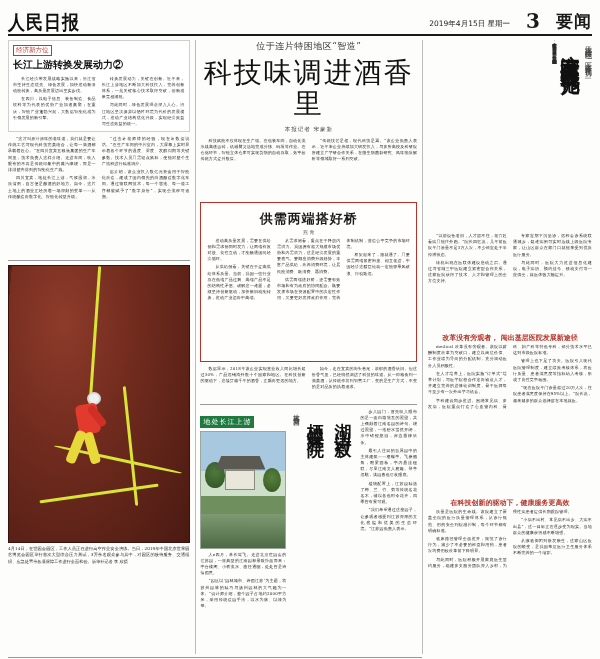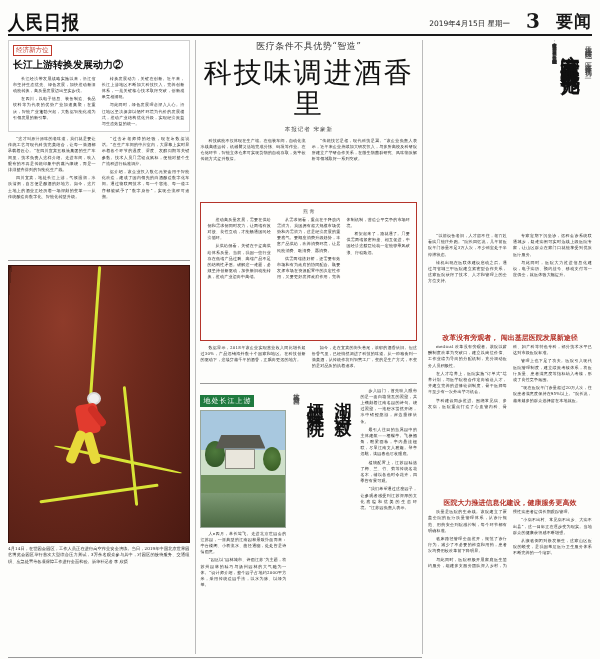--- a/index.html
+++ b/index.html
@@ -428,30 +428,31 @@
         </div>
       </div>
       <div class="photo-caption">4月14日，在世园会园区，工作人员正在进行高空作业安全演练。当日，2019年中国北京世界园艺博览会园区举行首次大型综合压力测试，3万余名观众参与其中，对园区的接待服务、交通组织、应急处置等各项保障工作进行全面检验。新华社记者  李  欣摄</div>
 
     </div>
 
     <div class="vrule"></div>
 
     <div class="col col-mid">
 
-      <div class="kicker">医疗条件不具优势“智造”</div>
+      <div class="kicker">位于连片特困地区“智造”</div>
       <div class="headline-main">科技味调进酒香里</div>
       <div class="byline">本报记者  宋豪新</div>
 
       <div class="copy cols2" style="height:60px;overflow:hidden;">
         <p>科技赋能不仅体现在生产端。在包装车间，自动化流水线高速运转，机械臂灵活地完成分拣、码垛等作业。在仓储环节，智能立体仓库可实现货物的自动存取，效率较传统方式提升数倍。</p>
         <p>“传统技艺是根，现代科技是翼。”该企业负责人表示，近年来企业持续加大研发投入，与多所高校及科研院所建立产学研合作关系，在微生物菌群研究、风味物质解析等领域取得一系列突破。</p>
       </div>
 
       <div class="editorial">
+        <div class="editorial-title">供需两端搭好桥</div>
         <div class="editorial-by">燕  青</div>
         <div class="copy cols3" style="height:118px;overflow:hidden;">
           <p>推动高质量发展，需要在供给侧和需求侧同时发力，让两端有效对接、良性互动，才能畅通国民经济循环。</p>
           <p>从供给侧看，关键在于提高供给体系质量。当前，我国一些行业存在低端产品过剩、高端产品不足的结构性矛盾。破解这一难题，必须坚持创新驱动，加快新旧动能转换，推动产业迈向中高端。</p>
           <p>从需求侧看，重点在于释放内需潜力。我国拥有超大规模市场优势和内需潜力，这是经济发展的重要底气。要顺应消费升级趋势，丰富产品供给，改善消费环境，让居民能消费、敢消费、愿消费。</p>
           <p>供需两端搭好桥，还需要有效市场和有为政府的协同配合。既要发挥市场在资源配置中的决定性作用，又要更好发挥政府作用，完善体制机制，营造公平竞争的市场环境。</p>
           <p>桥架起来了，路就通了。只要供需两端紧密衔接、相互促进，中国经济这艘巨轮就一定能够乘风破浪、行稳致远。</p>
         </div>
       </div>
 
@@ -519,21 +520,21 @@
 闯出基层医院发展新途径</div>
 
       <div class="copy cols2" style="height:150px;overflow:hidden;">
         <p>medical 改革没有旁观者。该院以薪酬制度改革为突破口，建立以岗位价值、工作业绩为导向的分配机制，充分调动医务人员积极性。</p>
         <p>在人才培养上，医院实施“订单式”培养计划，与医学院校合作定向输送人才，并建立完善的进修轮训制度，骨干医师每年至少有一次外出学习机会。</p>
         <p>学科建设同步推进。围绕常见病、多发病，医院重点打造了心血管内科、骨科、妇产科等特色专科，部分技术水平已达到市级医院标准。</p>
         <p>管理上也下足了功夫。医院引入现代医院管理制度，建立绩效考核体系，将医疗质量、患者满意度等指标纳入考核，形成了良性竞争氛围。</p>
         <p>“现在医院年门诊量超过20万人次，住院患者满意度保持在95%以上。”院长说，越来越多的群众选择留在本地就医。</p>
       </div>
 
-      <div class="section-sub">医院大力推进信息化建设，健康服务更高效</div>
+      <div class="section-sub">在科技创新的驱动下，健康服务更高效</div>
 
       <div class="copy cols2" style="flex:1;overflow:hidden;">
         <p>质量是医院的生命线。该院建立了覆盖全院的医疗质量管理体系，从诊疗规范、用药安全到院感控制，每个环节都有明确标准。</p>
         <p>临床路径管理全面推开，规范了诊疗行为，减少了不必要的检查和用药，患者次均费用较改革前下降明显。</p>
         <p>与此同时，医院积极开展家庭医生签约服务，组建多支服务团队深入乡村，为慢性病患者提供长期跟踪管理。</p>
         <p>“小病不出村、常见病不出乡、大病不出县”，这一目标正在逐步变为现实。当地群众的健康获得感不断增强。</p>
         <p>从濒临倒闭到焕发新生，这家山区医院的蜕变，是我国基层医疗卫生服务体系不断完善的一个缩影。</p>
       </div>
 
     </div>

